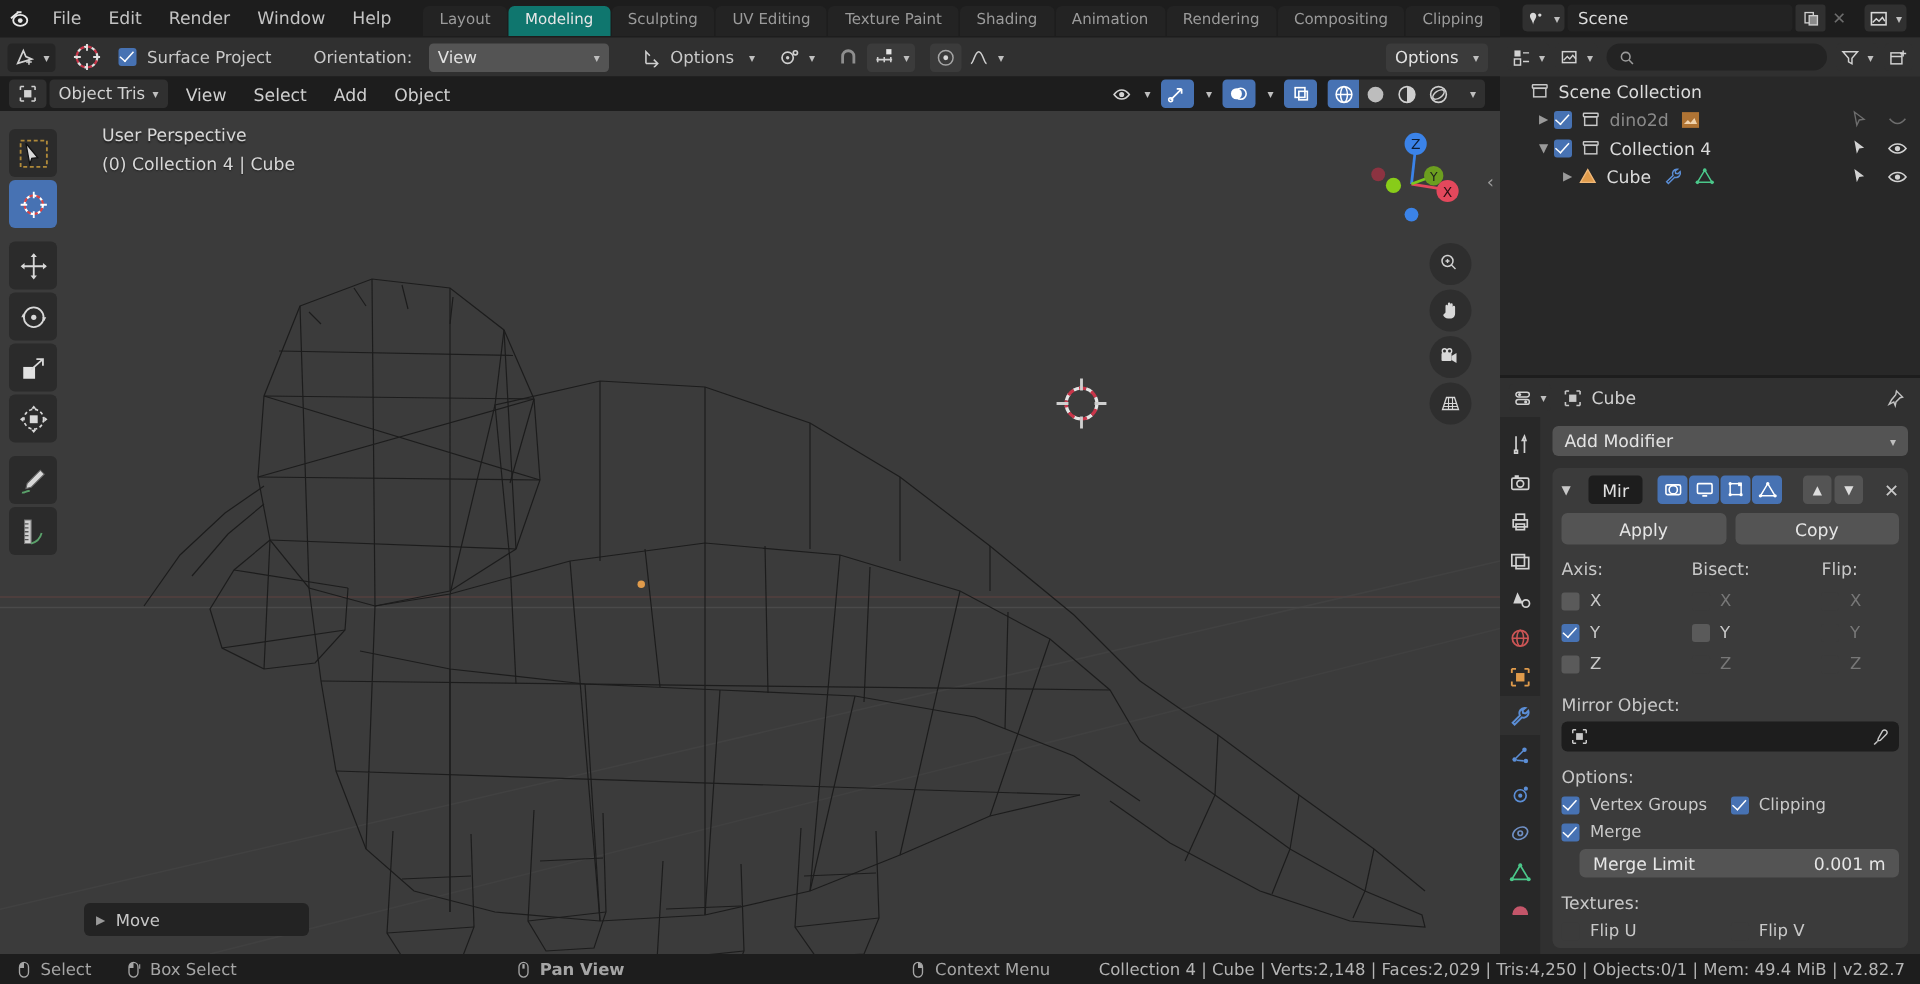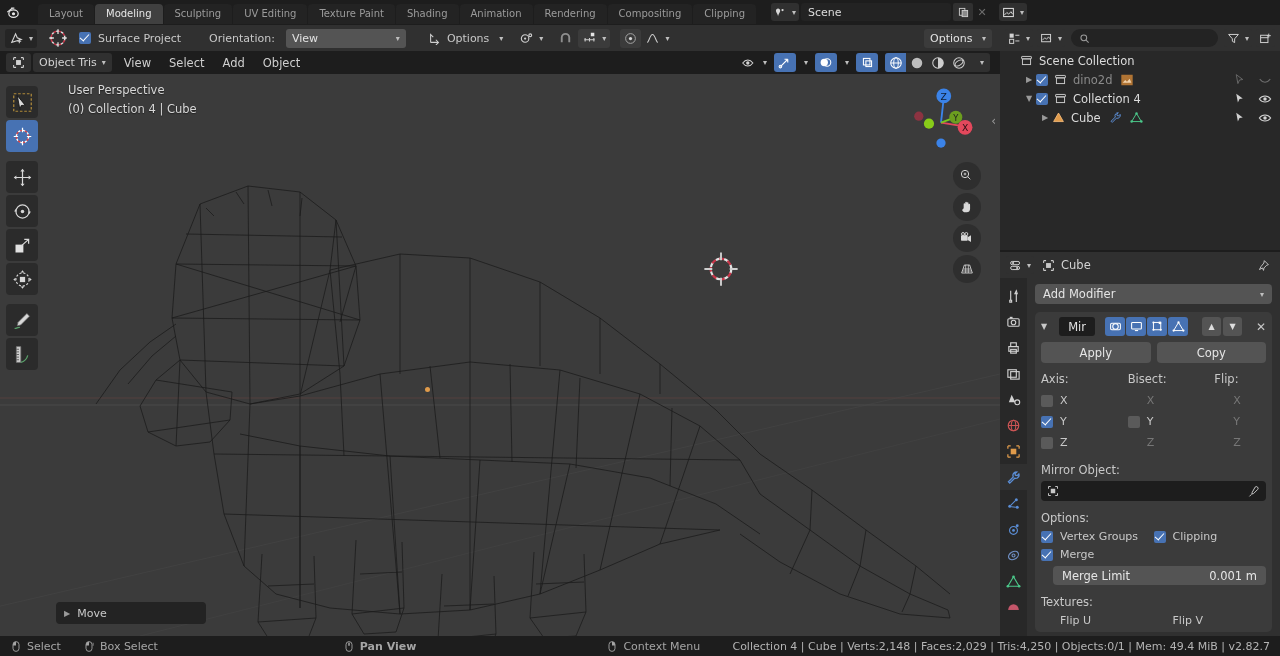--- a/index.html
+++ b/index.html
@@ -8,21 +8,21 @@
   #app { position:relative; width:1280px; height:656px; }
 
   
   .topbar { position:absolute; left:0; top:0; width:1280px; height:24px; background:#1d1d1d;
     display:flex; align-items:center; }
   .blender-logo { width:26px; height:24px; display:flex; align-items:center; justify-content:center; }
   .menu-item { padding:0 9px; height:24px; line-height:24px; color:#c3c3c3; font-size:11.5px; }
   .wsp-tabs { display:flex; align-items:flex-end; height:24px; margin-left:12px; }
   .wsp-tab { padding:0 11px; height:20px; line-height:20px; color:#9b9b9b; font-size:10px;
      border-radius:4px 4px 0 0; background:#232323; margin-right:1px; }
-  .wsp-tab.active { background:#404040; color:#e6e6e6; }
+  .wsp-tab.active { background:#0f766e; color:#e6e6e6; }
   .scene-block { display:flex; align-items:center; height:18px; margin-left:14px; }
   .mini-btn { height:18px; background:#303030; border-radius:3px; display:flex; align-items:center;
      padding:0 3px; color:#c3c3c3; }
   .id-field { height:18px; background:#232323; border-radius:3px; display:flex; align-items:center;
      padding:0 7px; color:#dcdcdc; font-size:11px; min-width:150px; margin-left:2px;}
   .id-dup { width:20px; height:18px; background:#303030; border-radius:2px; display:flex;
      align-items:center; justify-content:center; margin-left:2px;}
   .id-x { width:18px; height:18px; display:flex; align-items:center; justify-content:center;
      color:#6d6d6d; }
 
@@ -124,20 +124,27 @@
 <div id="app">
 
   <div class="topbar">
     <div class="blender-logo">
       <svg width="15" height="15" viewBox="0 0 16 16">
           <path d="M3 9.2c0-2.2 2.3-3.9 5-3.9s5 1.7 5 3.9-2.3 3.9-5 3.9-5-1.7-5-3.9z" fill="none" stroke="#e8e8e8" stroke-width="1.3"></path>
           <path d="M1.4 7.6L6.6 3.4M5.5 3.4h3.4" stroke="#e8e8e8" stroke-width="1.3" fill="none"></path>
           <circle cx="8" cy="9.3" r="1.7" fill="#e8e8e8"></circle>
         </svg>
     </div>
+    <div id="menus" style="display:flex">
+        <div class="menu-item">File</div>
+        <div class="menu-item">Edit</div>
+        <div class="menu-item">Render</div>
+        <div class="menu-item">Window</div>
+        <div class="menu-item">Help</div>
+      </div>
     <div class="wsp-tabs" id="wsp-tabs">
         <div class="wsp-tab">Layout</div>
         <div class="wsp-tab active">Modeling</div>
         <div class="wsp-tab">Sculpting</div>
         <div class="wsp-tab">UV Editing</div>
         <div class="wsp-tab">Texture Paint</div>
         <div class="wsp-tab">Shading</div>
         <div class="wsp-tab">Animation</div>
         <div class="wsp-tab">Rendering</div>
         <div class="wsp-tab">Compositing</div>

